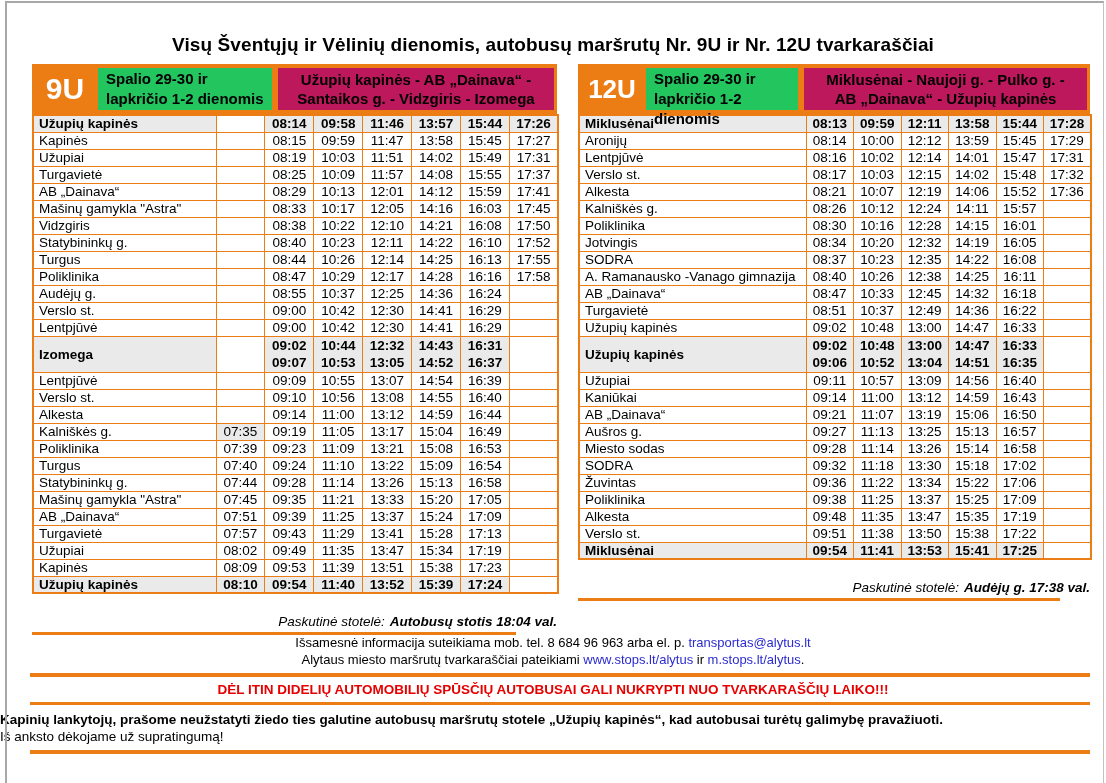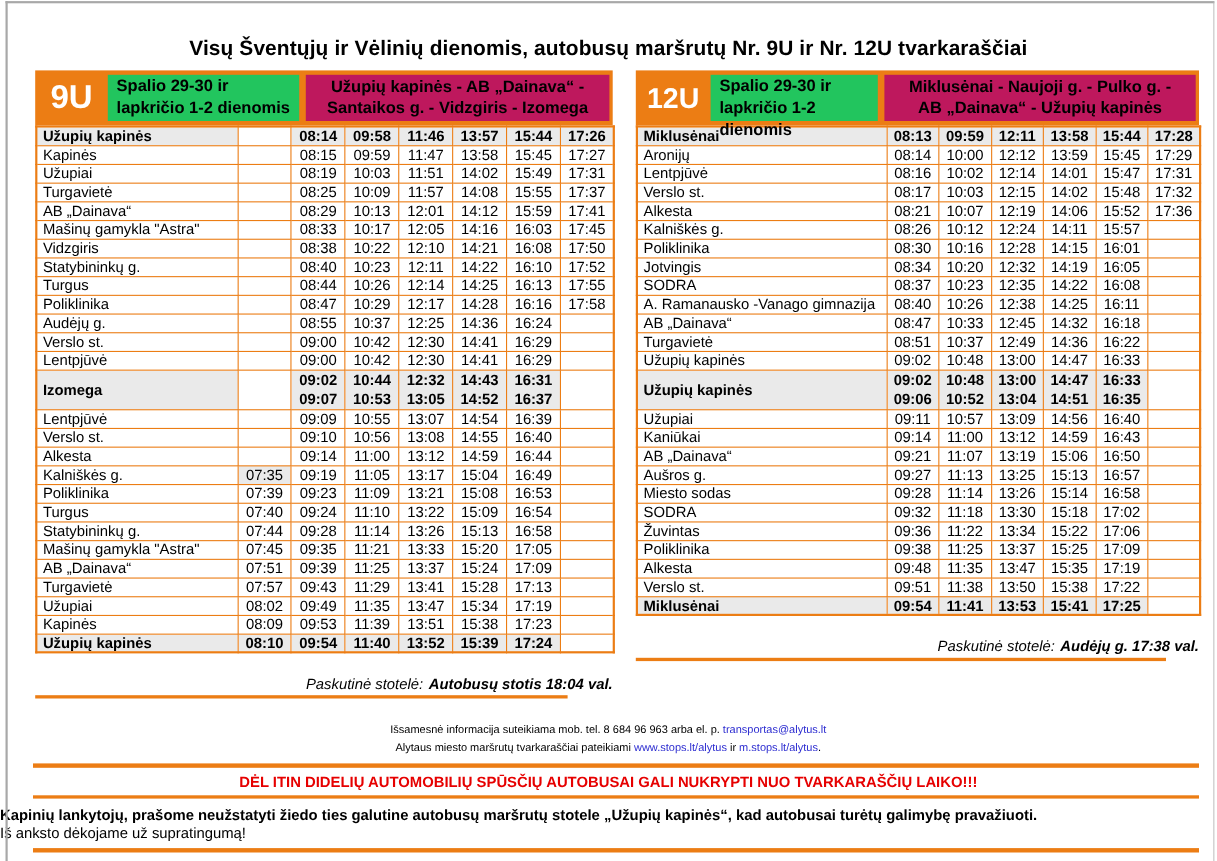--- a/index.html
+++ b/index.html
@@ -46,21 +46,21 @@
   td.stop{text-align:left;padding-left:5px;}
   td.time{text-align:center;}
   tr.bold td{font-weight:bold;}
   td.g{background:var(--gray);}
   td.time div{line-height:17.5px;}
   .laststop{margin-top:20px;font-size:13.5px;font-style:italic;padding-left:2px;text-align:right;}
   .laststop .val{font-weight:bold;margin-left:5px;}
   .table-rule{height:3px;background:var(--accent);margin-top:3px;}
   .left .table-rule{width:484px;}
   .right .table-rule{width:482px;}
-  .info-block{margin-top:21px;text-align:center;font-size:10px;line-height:16.5px;}
+  .info-block{margin-top:0;text-align:center;font-size:13px;line-height:16.5px;}
   .info-block a{color:var(--link);text-decoration:none;cursor:pointer;}
   .full-rule{height:3.5px;background:var(--accent);margin:5px 0 0 30px;width:1060px;}
   .warning-line{margin-top:5px;text-align:center;font-size:13.5px;font-weight:bold;color:var(--red);}
   .request-block{margin-top:6px;font-size:13.5px;line-height:17px;}
   .request-block .l1{font-weight:bold;}
 </style>
 </head>
 <body>
 
 <div class="page-frame"></div>

